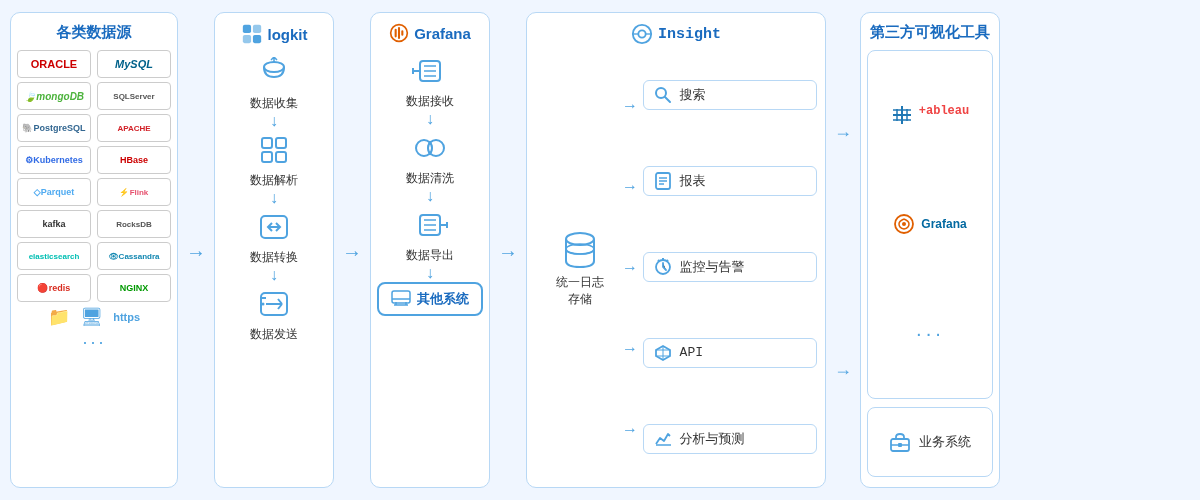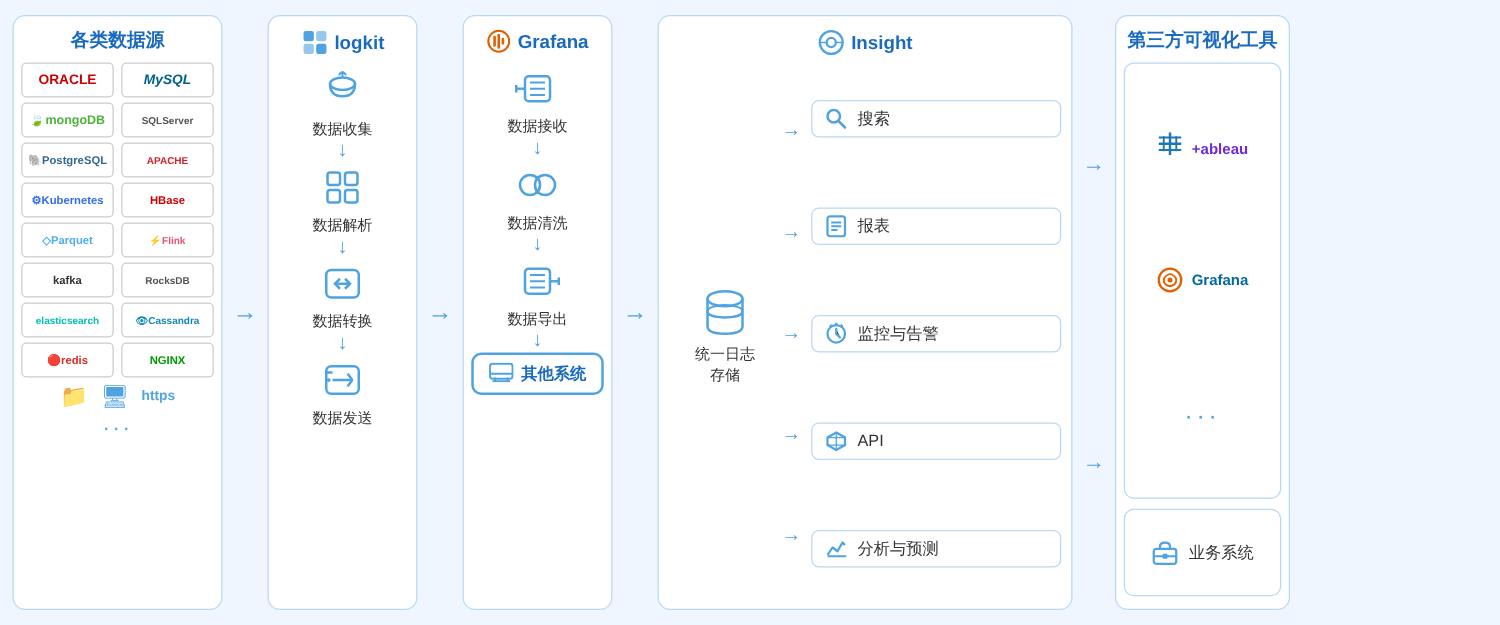--- a/index.html
+++ b/index.html
@@ -90,26 +90,27 @@
     }
 
     
     .panel-pipeline {
       width: 120px;
       flex-shrink: 0;
     }
 
     
     .panel-insight {
-      width: 332px;
+      width: 300px;
       flex-shrink: 0;
       flex-direction: row;
       flex-wrap: nowrap;
       align-items: flex-start;
       padding: 10px 8px 8px 8px;
+      font-family: Liberation Mono, monospace;
     }
 
     .insight-inner {
       display: flex;
       flex-direction: row;
       gap: 0;
       width: 100%;
       height: 100%;
     }
 
@@ -207,21 +208,21 @@
 
     .feature-arrow {
       color: #4fa3e0;
       font-size: 16px;
       font-weight: bold;
     }
 
     
     .oracle { color: #c00; font-weight: 900; font-size: 11px; border: 1px solid #ccc; }
     .mysql { color: #00618a; font-size: 10px; border: 1px solid #ccc; }
-    .mongo { color: #4DB33D; font-size: 10px; border: 1px solid #ccc; }
+    .mongo { color: #4DB33D; font-size: 10px; border: 1px solid #ccc; font-style: italic; }
     .sqlserver { color: #555; font-size: 9px; border: 1px solid #ccc; }
     .pg { color: #336791; font-size: 10px; border: 1px solid #ccc; }
     .apache { color: #D22128; font-size: 9px; border: 1px solid #ccc; }
     .k8s { color: #326CE5; font-size: 10px; border: 1px solid #ccc; }
     .hbase { color: #c00; font-size: 9px; border: 1px solid #ccc; }
     .parquet { color: #50ABF1; font-size: 9px; border: 1px solid #ccc; }
     .flink { color: #e6526f; font-size: 9px; border: 1px solid #ccc; }
     .kafka { color: #333; font-size: 10px; border: 1px solid #ccc; }
     .rocksdb { color: #555; font-size: 9px; border: 1px solid #ccc; }
     .elastic { color: #00BFB3; font-size: 9px; border: 1px solid #ccc; }
@@ -491,21 +492,21 @@
   <span style="color:#4fa3e0;font-size:18px;">→</span>
 </div>
 
 <div class="panel panel-third">
   <div class="panel-title">
     <span>第三方可视化工具</span>
   </div>
 
   <div style="flex:1;display:flex;flex-direction:column;align-items:center;justify-content:space-around;width:100%;border:1.5px solid #b8d8f5;border-radius:8px;padding:10px;margin-bottom:8px;">
 
-    <div style="display:flex;align-items:flex-end;gap:6px;font-size:12px;font-weight:bold;color:#6d28d9;">
+    <div style="display:flex;align-items:flex-start;gap:6px;font-size:12px;font-weight:bold;color:#ef4444;font-family:Liberation Mono, monospace;">
       <svg width="22" height="22" viewBox="0 0 22 22">
         <line x1="11" y1="2" x2="11" y2="20" stroke="#1f77b4" stroke-width="2"></line>
         <line x1="2" y1="11" x2="20" y2="11" stroke="#1f77b4" stroke-width="2"></line>
         <line x1="6" y1="5" x2="6" y2="17" stroke="#1f77b4" stroke-width="1.5"></line>
         <line x1="16" y1="5" x2="16" y2="17" stroke="#1f77b4" stroke-width="1.5"></line>
         <line x1="2" y1="6" x2="20" y2="6" stroke="#1f77b4" stroke-width="1.5"></line>
         <line x1="2" y1="16" x2="20" y2="16" stroke="#1f77b4" stroke-width="1.5"></line>
       </svg>
       <span>+ableau</span>
     </div>

